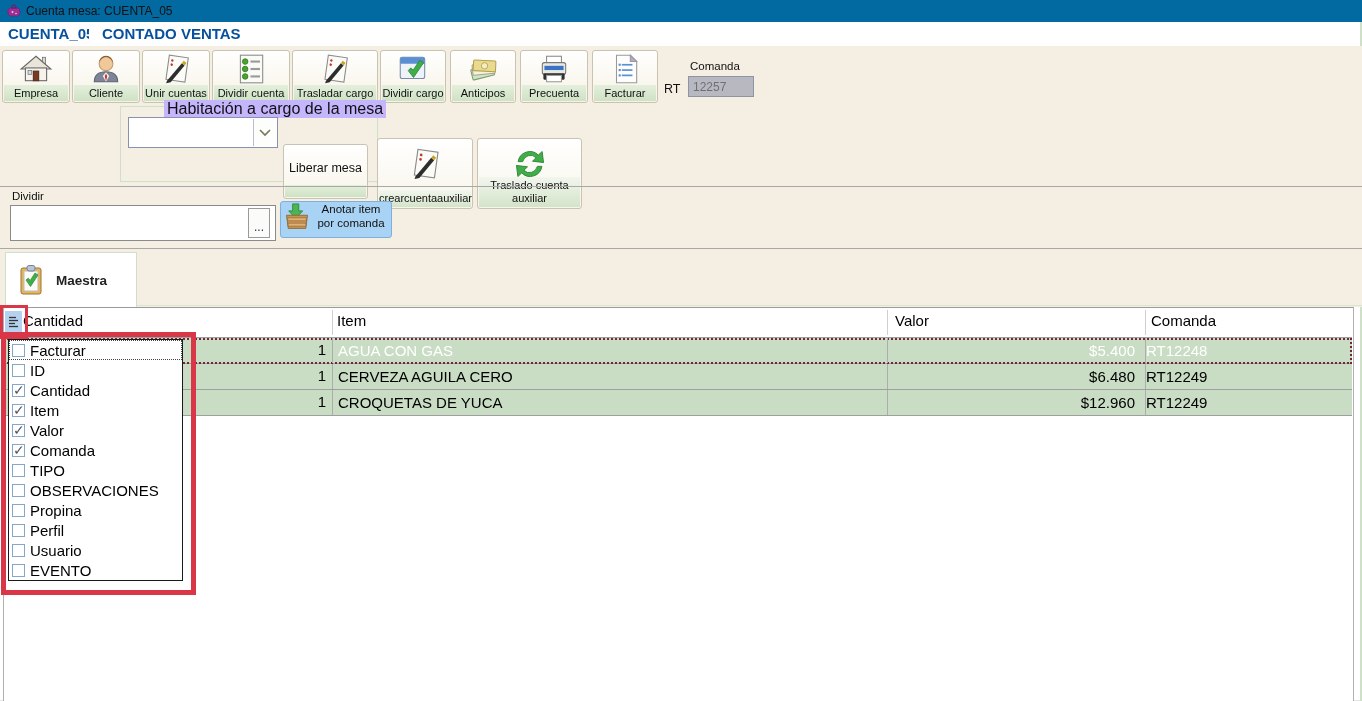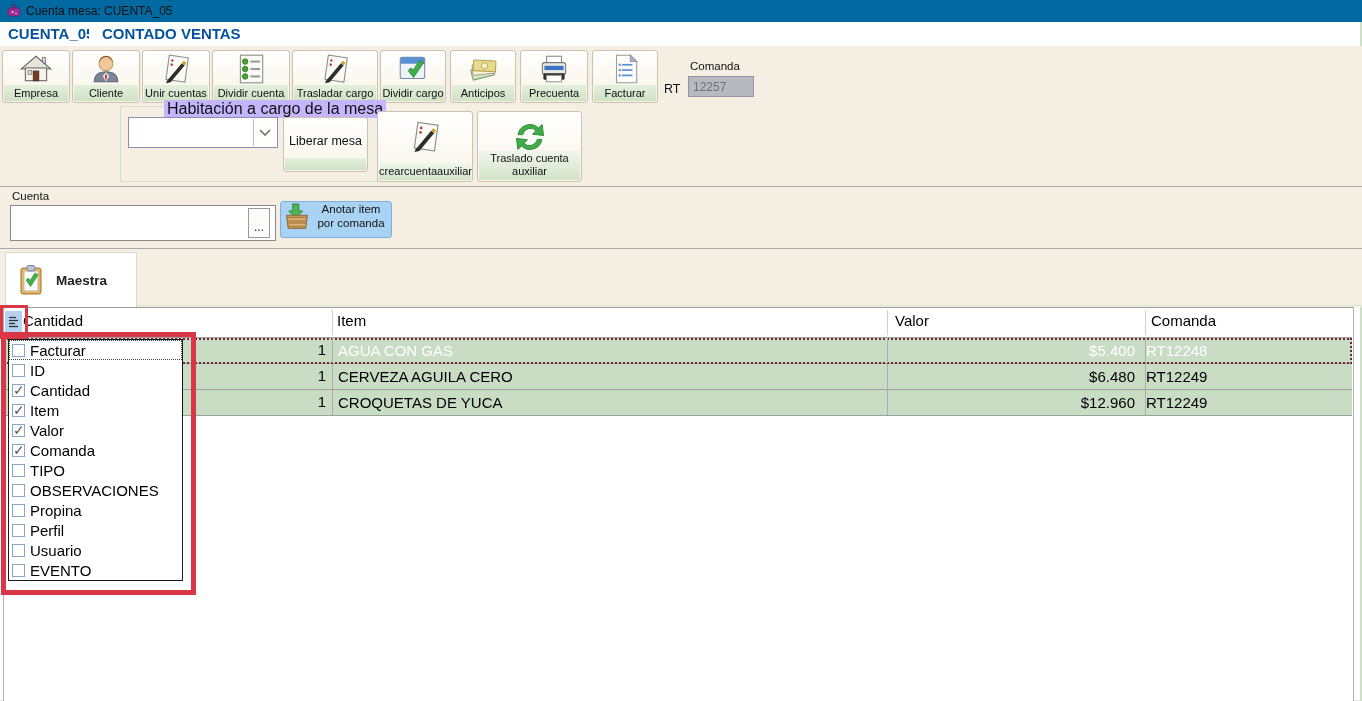--- a/index.html
+++ b/index.html
@@ -34,21 +34,21 @@
   .comanda-input{position:absolute;left:688px;top:76px;width:66px;height:21px;background:#b8b9c0;
         border:1px solid #8f93a6;color:#6e7078;font-size:12px;padding:2px 4px;box-sizing:border-box;
         font-family:"Liberation Sans",sans-serif;}
 
   
   .groupbox{position:absolute;left:120px;top:106px;width:256px;height:74px;border:1px solid #cfe0c8;}
   .grouplabel{position:absolute;left:128px;top:100px;font-size:16px;color:#111;background:#c4b5fd;padding:0 3px;margin-left:36px;}
   .combo{position:absolute;left:128px;top:117px;width:148px;height:29px;background:#fff;border:1px solid #8a90ad;}
   .combo .arrowbtn{position:absolute;right:1px;top:1px;bottom:1px;width:22px;background:#fdfdfb;
         border-left:1px solid #b9bdcc;display:flex;align-items:center;justify-content:center;}
-  .whitebtn{position:absolute;background:linear-gradient(#ffffff,#f8f4e8);border:1px solid #c9c3b2;border-radius:3px;box-sizing:border-box;}
+  .whitebtn{position:absolute;background:linear-gradient(#ffffff,#f8f4e8);border:1px solid #c9c3b2;border-radius:3px;box-sizing:border-box;margin-top:27px;}
   .whitebtn .band2{position:absolute;left:1px;right:1px;bottom:1px;background:linear-gradient(#e4efdc,#cfe2c5);}
   .libbtn-label{position:absolute;left:0;right:0;top:16px;text-align:center;font-size:12.5px;color:#111;}
   .auxbtn .icn{position:absolute;left:0;right:0;top:4px;height:42px;display:flex;align-items:center;justify-content:center;}
   .auxbtn .lbl{position:absolute;left:1px;right:1px;bottom:1px;text-align:center;font-size:11px;color:#111;
         background:linear-gradient(#f2f6ee,#d3e4c9);line-height:13px;padding:2px 0;}
 
   
   .codigo-label{position:absolute;left:12px;top:190px;font-size:11.5px;color:#111;}
   .codigo-input{position:absolute;left:10px;top:205px;width:266px;height:36px;background:#fff;border:1px solid #8a8a8a;
         font-size:14px;padding:2px 30px 2px 6px;box-sizing:border-box;font-family:"Liberation Sans",sans-serif;}
@@ -292,21 +292,21 @@
           <path d="M7.5 27 L21.5 10.5 l2.6 2.1 L11 28.5 l-4.3 .9z" fill="#2d2d2d"></path>
           <path d="M21.5 10.5 l2.6 2.1 1.8-2.2 -2.6-2.1z" fill="#c9a227"></path>
         </svg>
     </div>
     <div class="lbl">crearcuentaauxiliar</div>
   </div>
 
   <div class="hline" style="top:186px;"></div>
   <div class="hline" style="top:248px;"></div>
 
-  <span class="codigo-label">Cuenta</span>
+  <span class="codigo-label">Dividir</span>
   <input class="codigo-input" value="" style="">
   <div class="browse-btn">...</div>
   <div class="anotar-btn">
     <div class="icn">
       <svg width="28" height="30" viewBox="0 0 32 34">
           <path d="M11 2 h7 v8 h4.5 l-8 8.5 -8-8.5 h4.5z" fill="#4bb553" stroke="#2e8636" stroke-width="1"></path>
           <path d="M4 15 h24 l-2 15 h-20z" fill="#c89455" stroke="#8a6534"></path>
           <rect x="5.5" y="18" width="21" height="3.4" fill="#e0b070" stroke="#8a6534" stroke-width="0.7"></rect>
           <rect x="5.8" y="24" width="20.4" height="3.4" fill="#e0b070" stroke="#8a6534" stroke-width="0.7"></rect>
         </svg>

